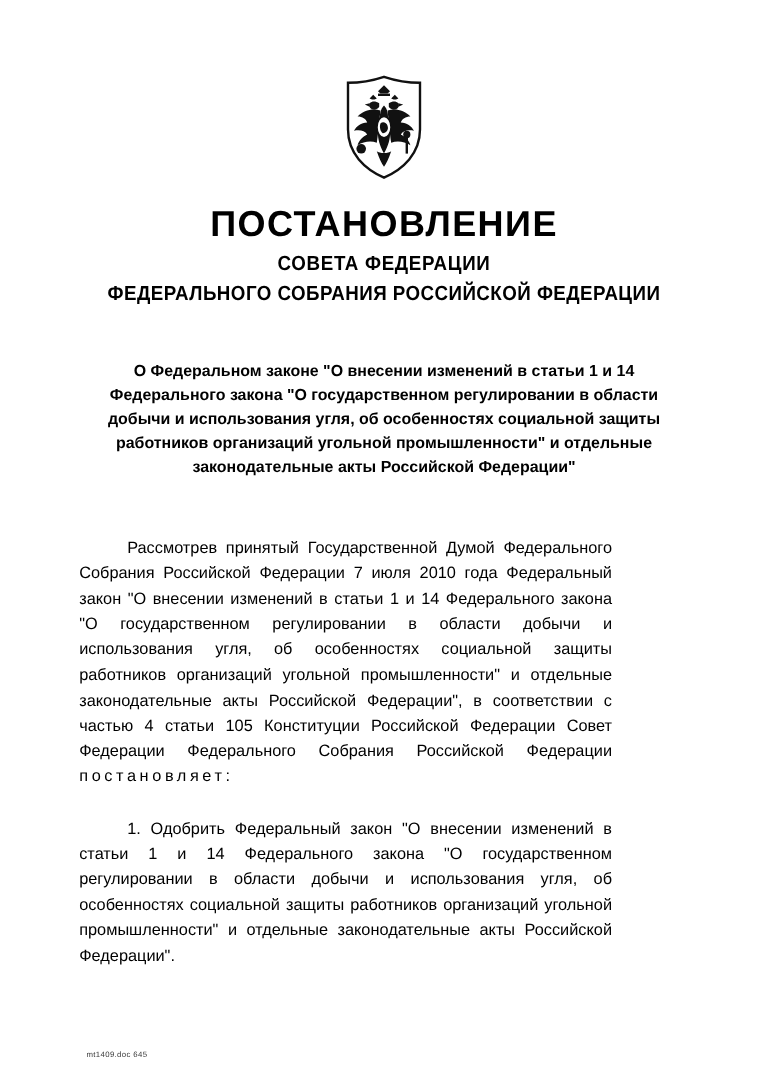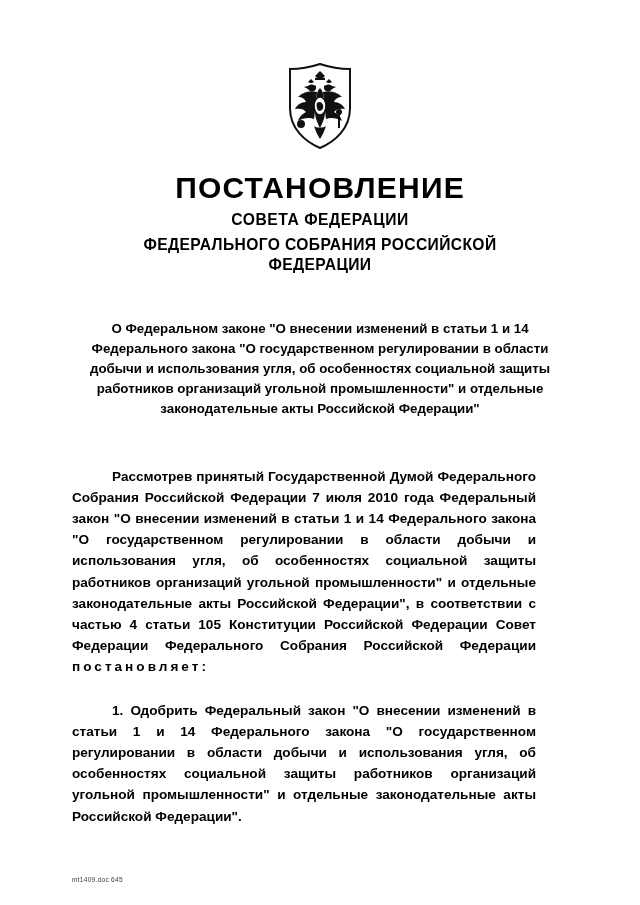--- a/index.html
+++ b/index.html
@@ -13,21 +13,21 @@
     font-family: "Liberation Sans", sans-serif;
     color: #000000;
     position: relative;
     overflow: hidden;
   }
   .page {
     width: 640px;
     height: 905px;
     position: relative;
     box-sizing: border-box;
-    padding: 0 72px;
+    padding: 0 56px;
   }
 
   
   .emblem-wrap {
     padding-top: 62px;
     display: flex;
     justify-content: center;
   }
   .emblem {
     width: 72px;
@@ -74,22 +74,21 @@
   
   .body-block {
     margin-top: 46px;
     width: 464px;
   }
   .para {
     font-size: 13.6px;
     line-height: 1.56;
     text-align: justify;
     text-justify: inter-word;
-    margin: 0;
-    font-weight: bold;
+    margin: 10px;
   }
   .para + .para {
     margin-top: 22px;
   }
   .para .indent {
     display: inline-block;
     width: 40px;
   }
   .spaced {
     letter-spacing: 3px;

